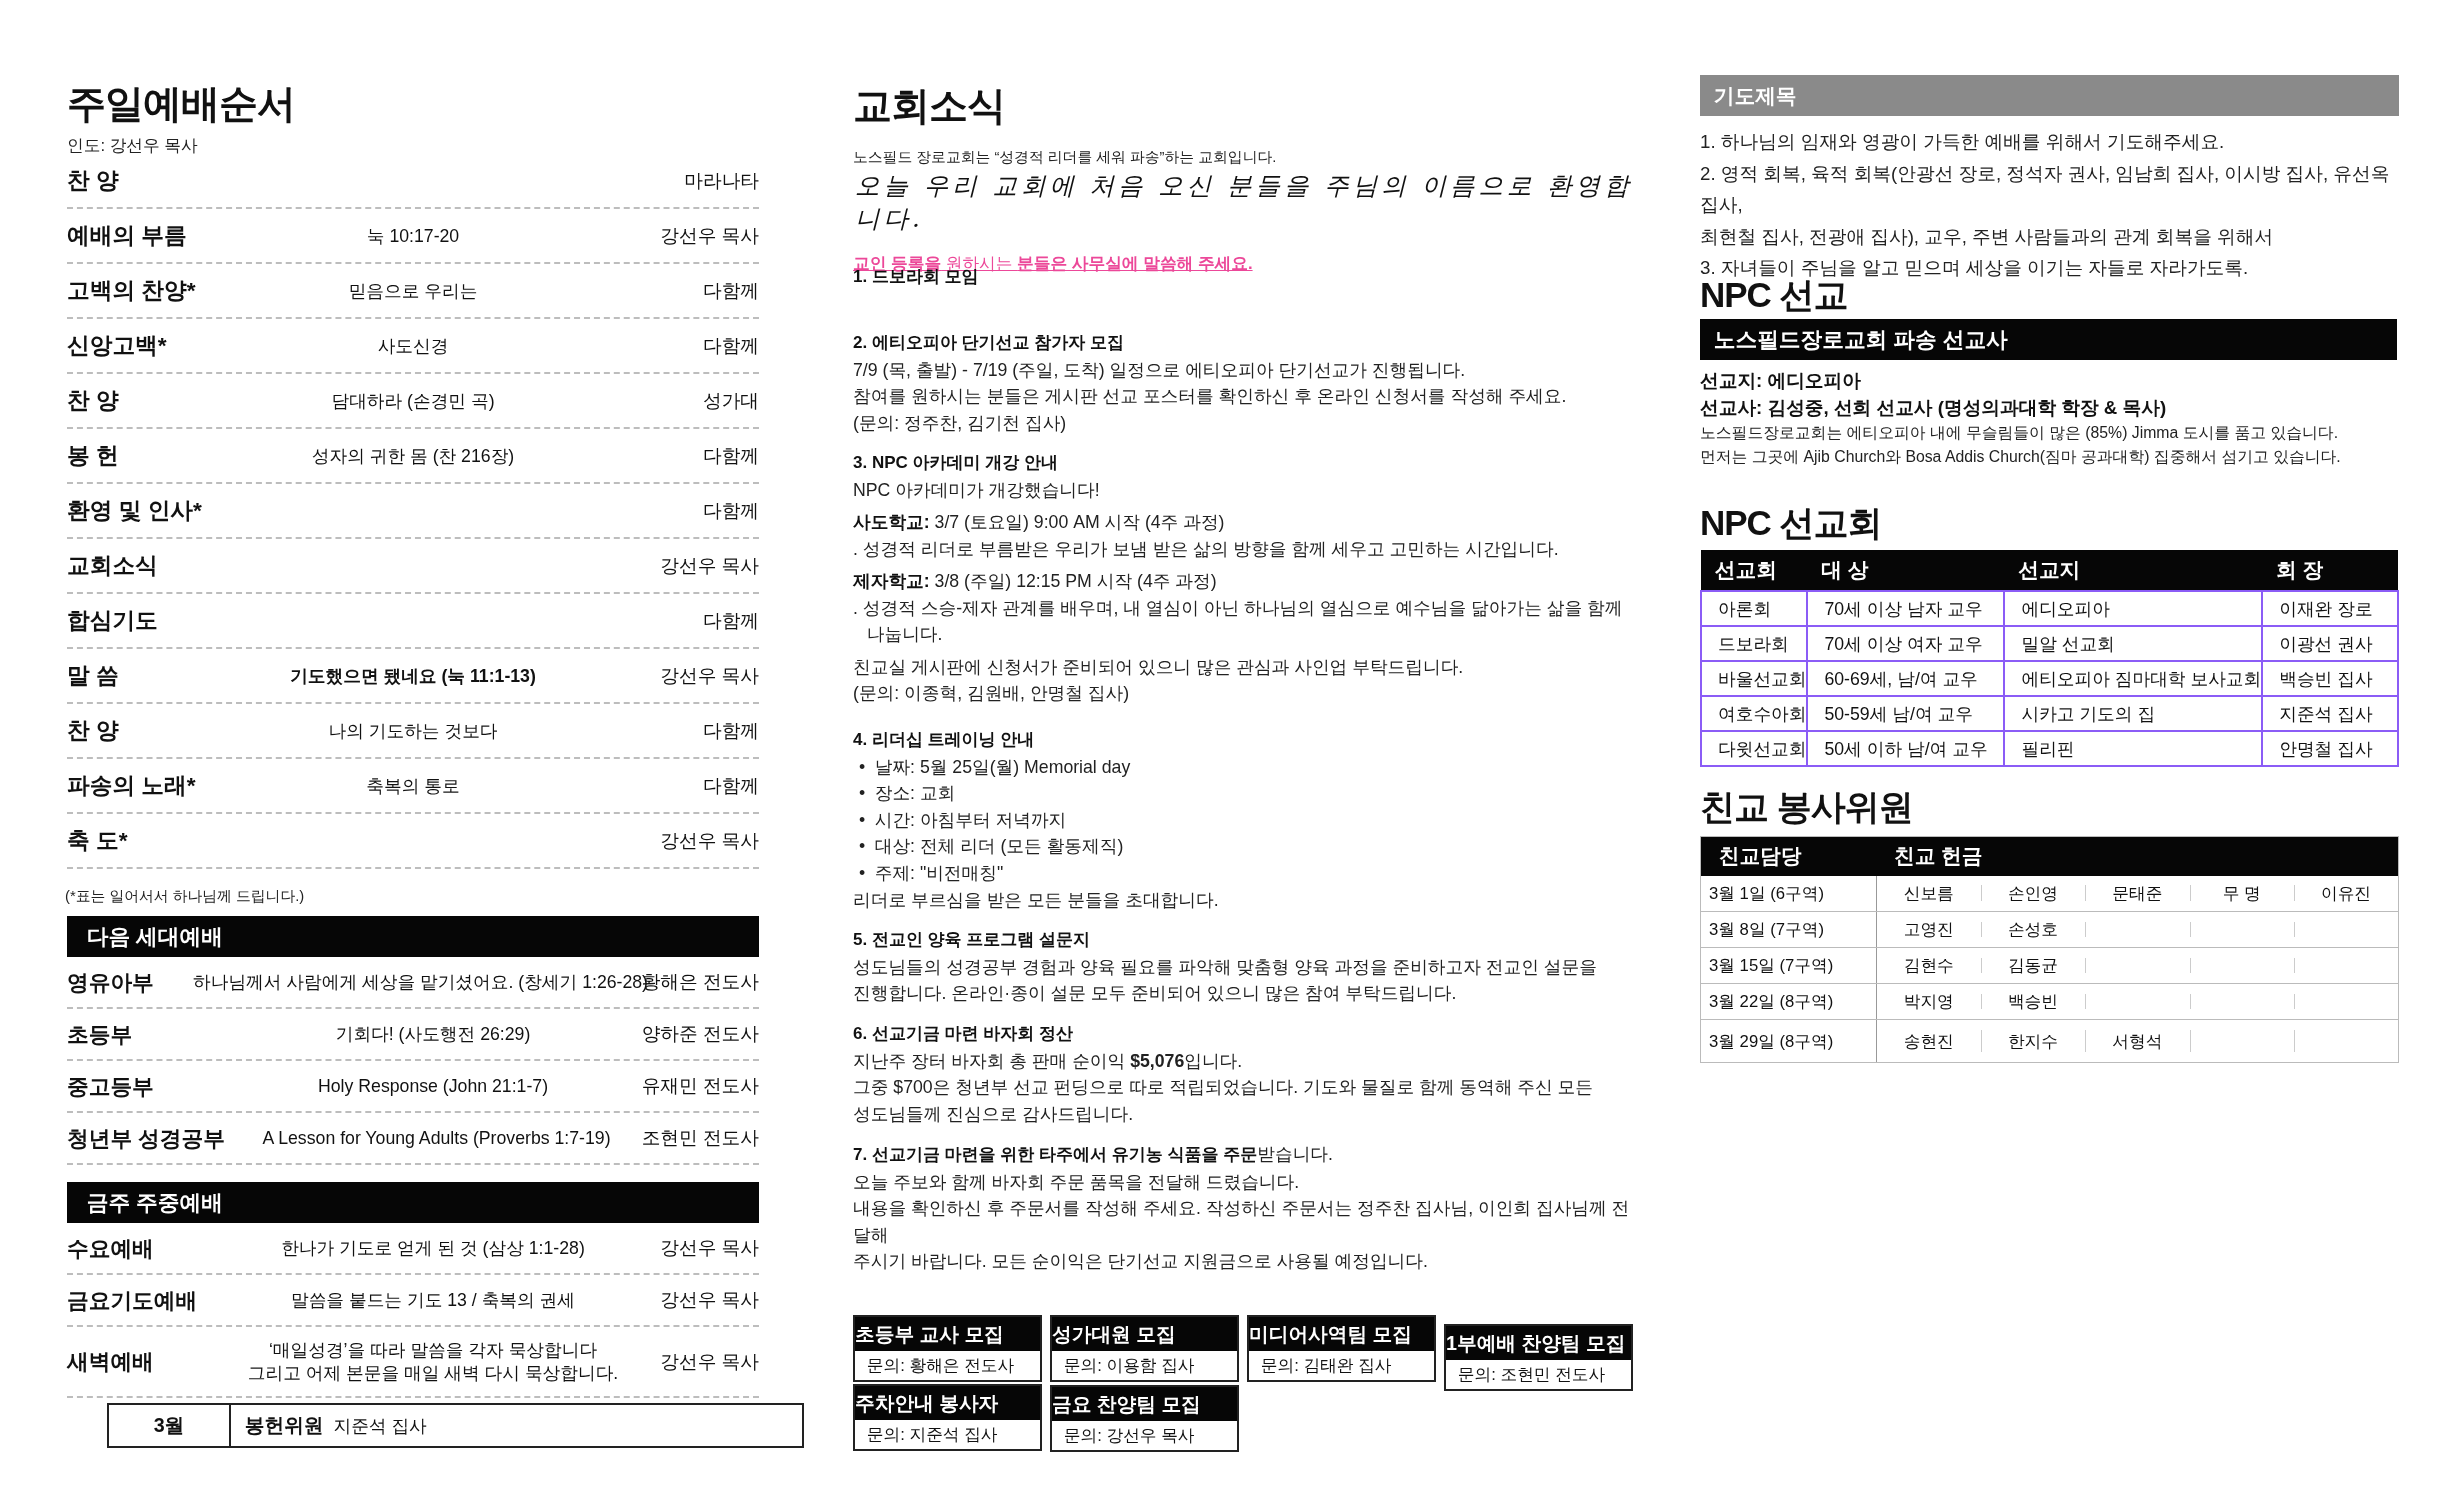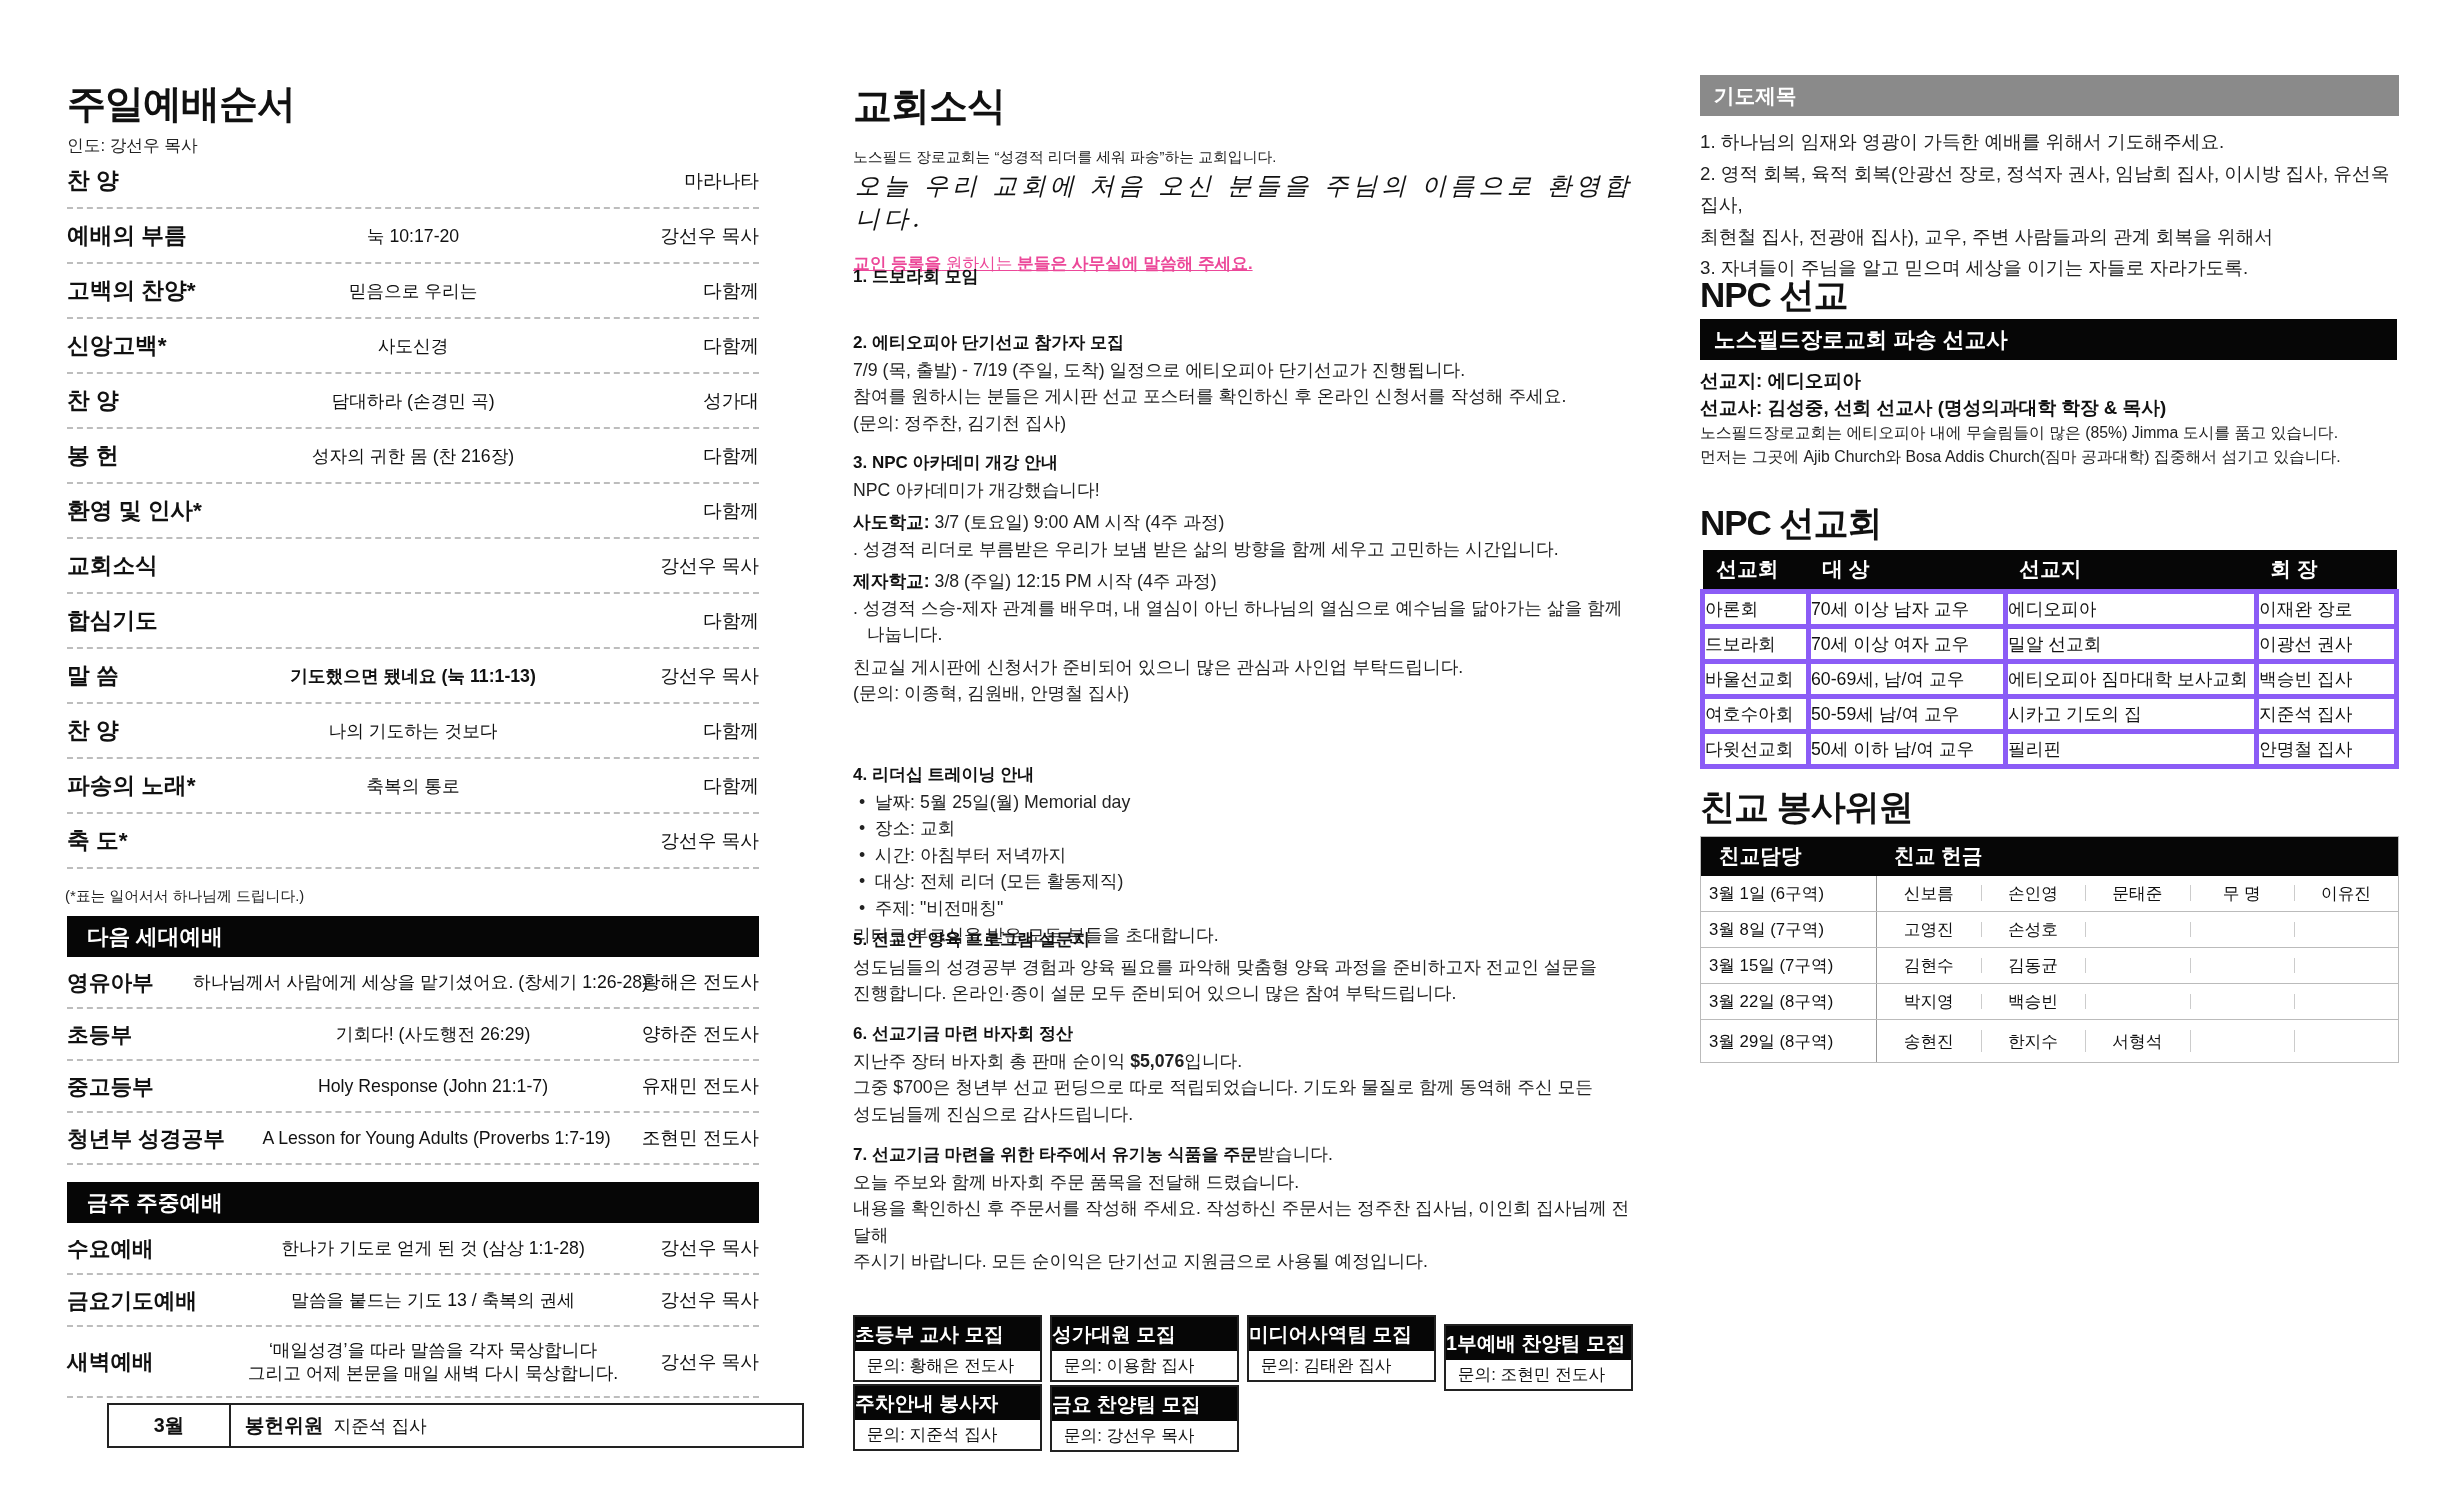--- a/index.html
+++ b/index.html
@@ -60,21 +60,21 @@
   .gray-bar { position: absolute; top: 75px; left: 0; width: 699px; height: 41px; background: #8a8a8a; color: #fff; font-weight: bold; font-size: 20.7px; display: flex; align-items: center; padding-left: 13.8px; }
   .prayer { position: absolute; top: 126px; left: 0; width: 709px; font-size: 18.7px; line-height: 31.5px; color: #222; }
   .r-title { position: absolute; left: 0; font-size: 35px; font-weight: bold; letter-spacing: -1px; color: #111; }
   .miss-bar { position: absolute; top: 319px; left: 0; width: 697px; height: 41px; background: #060606; color: #fff; font-weight: bold; font-size: 21.7px; display: flex; align-items: center; padding-left: 13.8px; }
   .miss-info { position: absolute; top: 368px; left: 0; width: 699px; }
   .miss-info .mi-b { font-weight: bold; font-size: 18.7px; line-height: 26.6px; }
   .miss-info .mi-t { font-size: 15.8px; line-height: 23.6px; color: #222; }
 
   table.grid { position: absolute; left: 0; border-collapse: collapse; width: 699px; }
   table.grid th { background: #060606; color: #fff; font-weight: bold; font-size: 20.7px; text-align: left; height: 41px; padding-left: 13.8px; }
-  table.grid td { border: 5px solid #8b5cf6; font-size: 17.7px; height: 35px; padding-left: 0; white-space: nowrap; }
+  table.grid td { border: 2px solid #8b5cf6; font-size: 17.7px; height: 35px; padding-left: 16px; white-space: nowrap; }
 
   table.serve { position: absolute; left: 0; border-collapse: collapse; width: 699px; border: 1px solid #bbb; }
   table.serve th { background: #060606; color: #fff; font-weight: bold; font-size: 20.7px; text-align: left; height: 39px; padding-left: 17.7px; }
   table.serve td { font-size: 16.7px; height: 36px; border-bottom: 1px solid #bbb; white-space: nowrap; }
   table.serve td.date { width: 175px; padding-left: 8px; border-right: 1px solid #999; }
   table.serve td.nm { text-align: center; width: 104px; position: relative; }
   table.serve td.nm + td.nm::before { content: ""; position: absolute; left: 0; top: 9.9px; bottom: 9.9px; border-left: 1px solid #ccc; }
 </style>
 </head>
 <body>
@@ -225,21 +225,21 @@
     <p>NPC 아카데미가 개강했습니다!</p>
     <p style="margin-top:5.9px;"><span class="sub-b">사도학교:</span><span> 3/7 (토요일) 9:00 AM 시작 (4주 과정)</span></p>
     <p>. 성경적 리더로 부름받은 우리가 보냄 받은 삶의 방향을 함께 세우고 고민하는 시간입니다.</p>
     <p style="margin-top:5.9px;"><span class="sub-b">제자학교:</span><span> 3/8 (주일) 12:15 PM 시작 (4주 과정)</span></p>
     <p>. 성경적 스승-제자 관계를 배우며, 내 열심이 아닌 하나님의 열심으로 예수님을 닮아가는 삶을 함께</p>
     <p class="indent">나눕니다.</p>
     <p style="margin-top:5.9px;">친교실 게시판에 신청서가 준비되어 있으니 많은 관심과 사인업 부탁드립니다.</p>
     <p>(문의: 이종혁, 김원배, 안명철 집사)</p>
   </div>
 
-  <div class="news" style="top:727px;margin-top:35px;">
+  <div class="news" style="top:727px;">
     <div class="n-title">4. 리더십 트레이닝 안내</div>
     <ul>
       <li>날짜: 5월 25일(월) Memorial day</li>
       <li>장소: 교회</li>
       <li>시간: 아침부터 저녁까지</li>
       <li>대상: 전체 리더 (모든 활동제직)</li>
       <li>주제: "비전매칭"</li>
     </ul>
     <p>리더로 부르심을 받은 모든 분들을 초대합니다.</p>
   </div>

